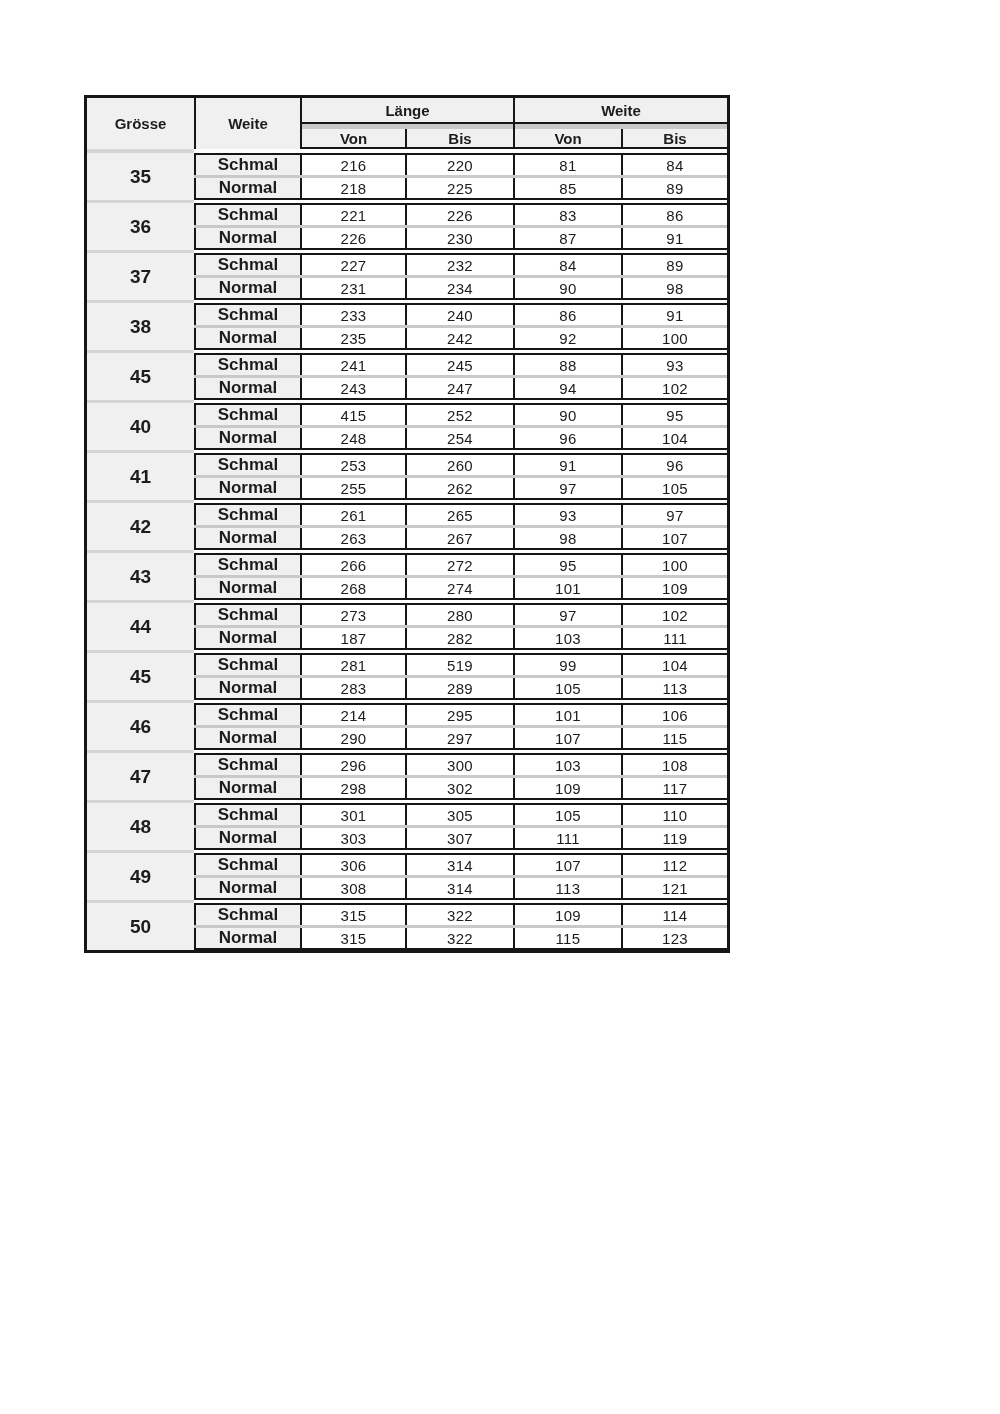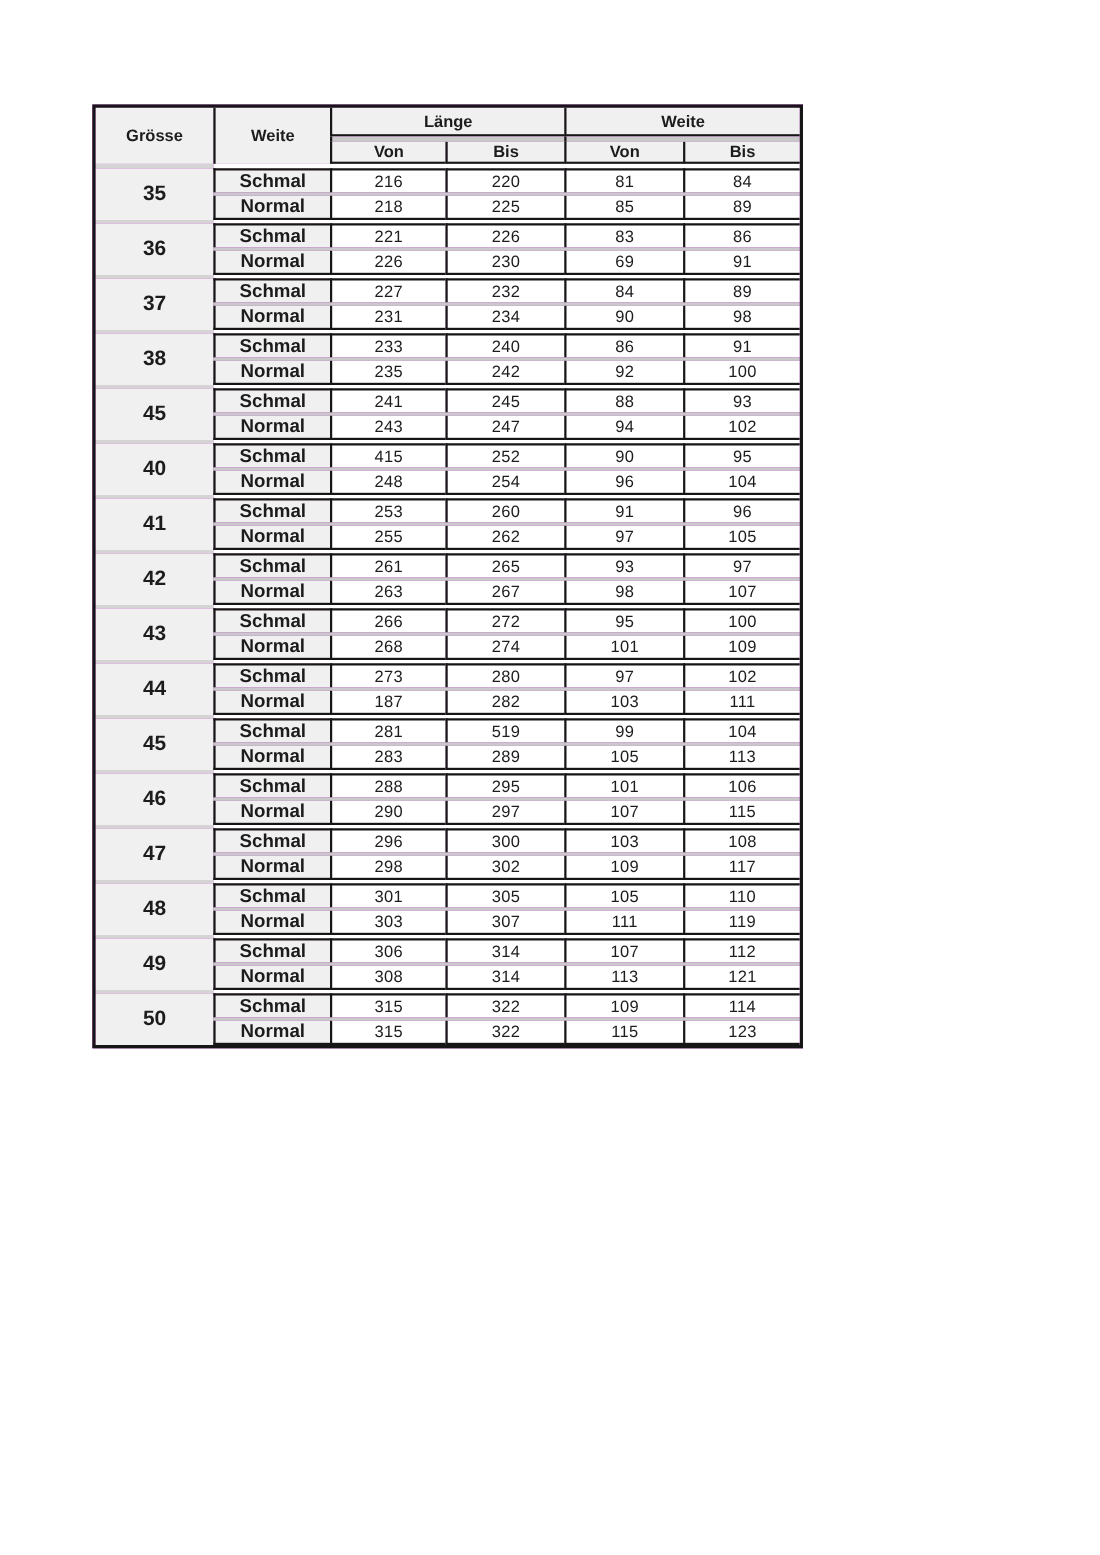--- a/index.html
+++ b/index.html
@@ -7,21 +7,21 @@
   body { font-family: "Liberation Sans", sans-serif; position: relative; }
 
   .size-table {
     position: absolute;
     left: 84px;
     top: 95px;
     display: grid;
     grid-template-columns: 107px 106px 105px 108px 108px 106px;
     grid-template-rows: 26px 5px 20px 4px repeat(15, 22px 3px 22px 3px) 22px 3px 22px;
     border: 3px solid #161616;
-    background: #a21caf;
+    background: #4d7c0f;
     text-align: center;
   }
 
   .c {
     display: flex;
     align-items: center;
     justify-content: center;
     color: #1c1c1c;
     overflow: hidden;
   }
@@ -93,21 +93,21 @@
   <div class="c num vl bt">221</div>
   <div class="c num vl bt">226</div>
   <div class="c num vl bt">83</div>
   <div class="c num vl bt">86</div>
 
   <div class="isep col2to6"></div>
 
   <div class="c lbl vl bb">Normal</div>
   <div class="c num vl bb">226</div>
   <div class="c num vl bb">230</div>
-  <div class="c num vl bb">69</div>
+  <div class="c num vl bb">87</div>
   <div class="c num vl bb">91</div>
 
   <div class="gsep gsep-left"></div>
   <div class="gsep gsep-right col2to6"></div>
 
   <div class="c size">37</div>
 
   <div class="c lbl vl bt">Schmal</div>
   <div class="c num vl bt">227</div>
   <div class="c num vl bt">232</div>
@@ -273,21 +273,21 @@
   <div class="c num vl bb">289</div>
   <div class="c num vl bb">105</div>
   <div class="c num vl bb">113</div>
 
   <div class="gsep gsep-left"></div>
   <div class="gsep gsep-right col2to6"></div>
 
   <div class="c size">46</div>
 
   <div class="c lbl vl bt">Schmal</div>
-  <div class="c num vl bt">288</div>
+  <div class="c num vl bt">214</div>
   <div class="c num vl bt">295</div>
   <div class="c num vl bt">101</div>
   <div class="c num vl bt">106</div>
 
   <div class="isep col2to6"></div>
 
   <div class="c lbl vl bb">Normal</div>
   <div class="c num vl bb">290</div>
   <div class="c num vl bb">297</div>
   <div class="c num vl bb">107</div>

